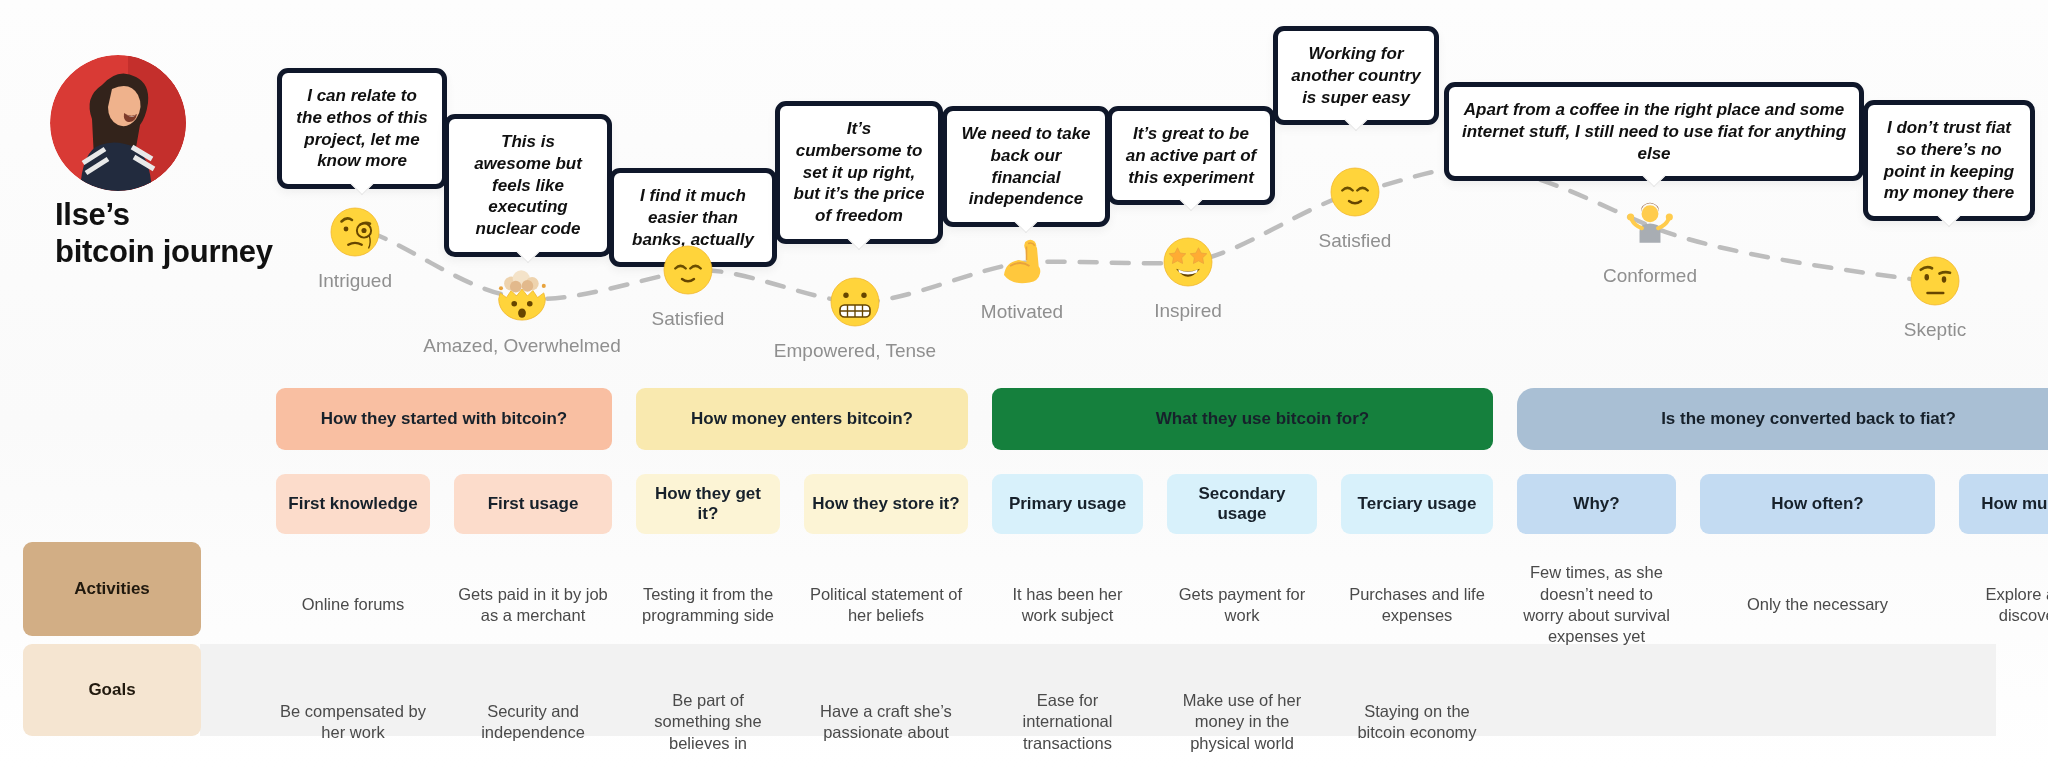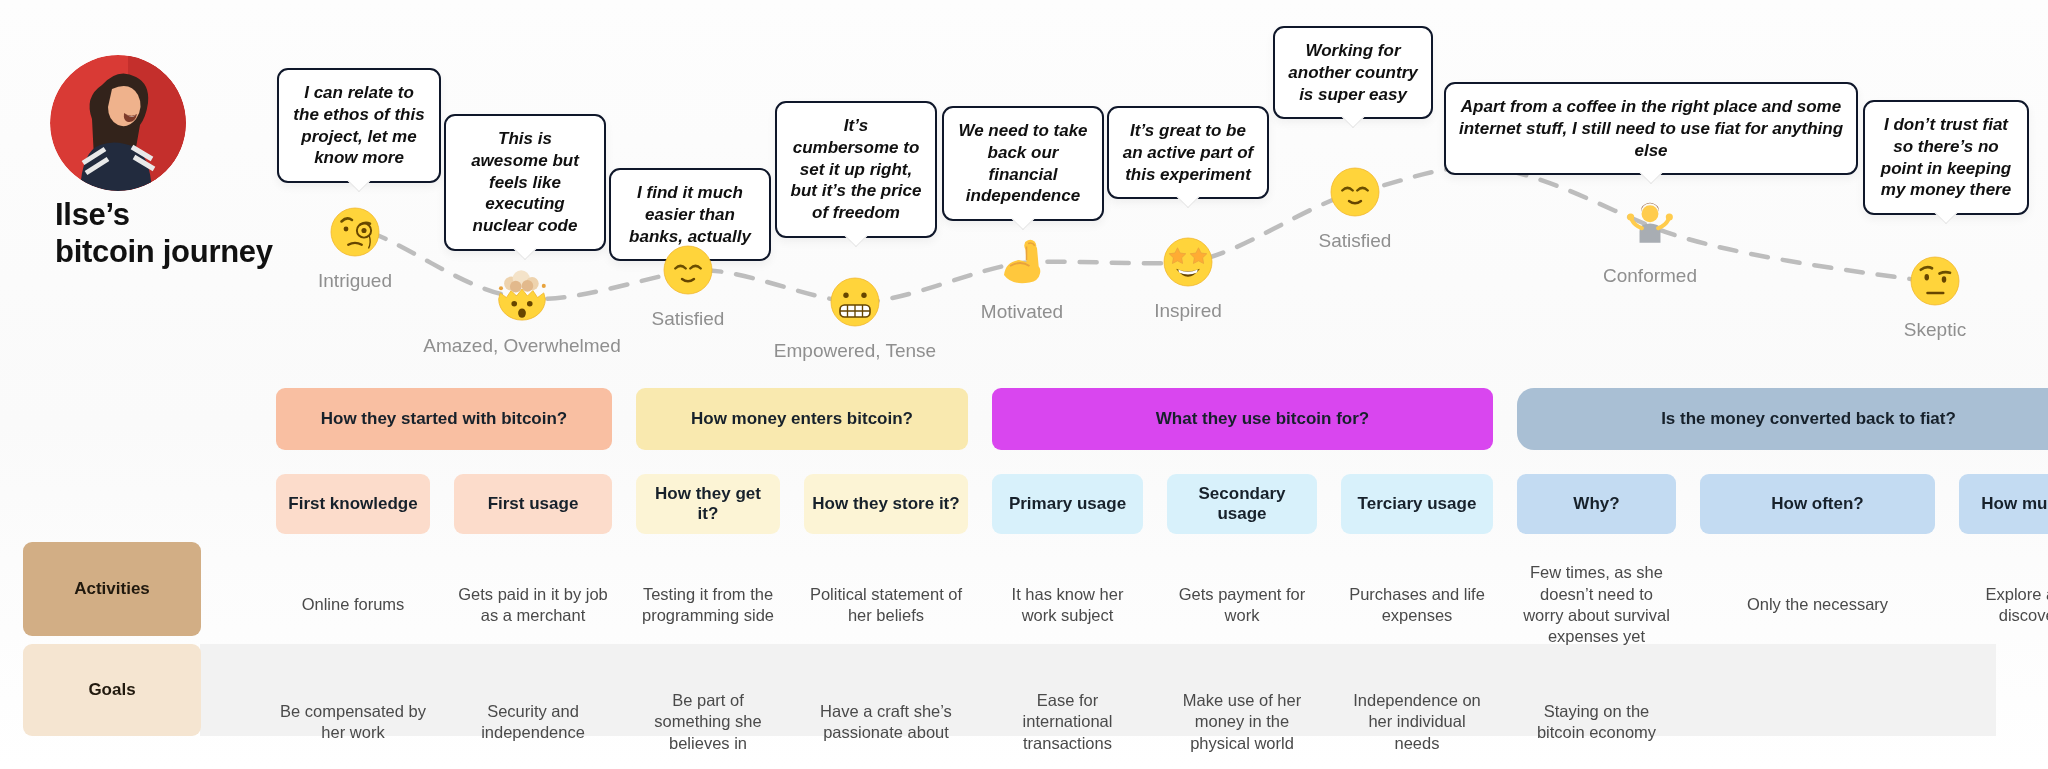--- a/index.html
+++ b/index.html
@@ -10,21 +10,21 @@
   }
   .abs{position:absolute;}
 
   
   .avatar{left:50px;top:55px;width:136px;height:136px;border-radius:50%;overflow:hidden;}
   .persona-title{left:55px;top:196px;font-size:31px;font-weight:700;line-height:1.2;letter-spacing:-.3px;color:#111;}
 
   
   #curve{left:0;top:0;width:2048px;height:769px;pointer-events:none;z-index:1;}
   .bubble{
-    background:#fff;border:2px solid #0f172a;border-radius:11px;
+    background:#fff;border:5px solid #0f172a;border-radius:11px;
     box-shadow:0 4px 10px rgba(0,0,0,.05);
     padding:12px 12px;text-align:center;
     font-style:italic;font-weight:600;font-size:17px;line-height:1.28;color:#101010;
     z-index:3;
   }
   .bubble:after{
     content:"";position:absolute;left:50%;bottom:-8px;width:15px;height:15px;
     transform:translateX(-50%) rotate(45deg);
     background:#fff;border-right:1px solid #e6e6e6;border-bottom:1px solid #e6e6e6;
   }
@@ -39,21 +39,21 @@
     grid-template-columns:154px 158px 144px 164px 151px 150px 152px 159px 235px 141px;
     grid-template-rows:62px 60px 94px 92px;
     gap:24px;
   }
   .phase,.subcol{
     border-radius:9px;display:flex;align-items:center;justify-content:center;
     font-weight:700;font-size:17px;color:#17212b;text-align:center;padding:0 8px;box-sizing:border-box;
   }
   .phase-0{background:#f9bfa2;grid-column:1/span 2;}
   .phase-1{background:#f9e9af;grid-column:3/span 2;}
-  .phase-2{background:#d946ef;grid-column:5/span 3;padding-left:48px;}
+  .phase-2{background:#15803d;grid-column:5/span 3;padding-left:48px;}
   .phase-3{background:#a9bfd4;grid-column:8/span 3;border-radius:17px;}
   .sub-a{background:#fcdccb;}
   .sub-b{background:#fcf4d5;}
   .sub-c{background:#d8f1fb;}
   .sub-d{background:#c3dbf2;}
   .cell{
     display:flex;align-items:center;justify-content:center;text-align:center;
     font-size:16.5px;line-height:1.3;color:#4a4a4a;padding:0 4px;box-sizing:border-box;
   }
   .rowlabel{
@@ -248,28 +248,27 @@
   <div class="subcol sub-c">Secondary usage</div>
   <div class="subcol sub-c">Terciary usage</div>
   <div class="subcol sub-d">Why?</div>
   <div class="subcol sub-d">How often?</div>
   <div class="subcol sub-d">How much?</div>
 
   <div class="cell">Online forums</div>
   <div class="cell">Gets paid in it by job as a merchant</div>
   <div class="cell">Testing it from the programming side</div>
   <div class="cell">Political statement of her beliefs</div>
-  <div class="cell">It has know her work subject</div>
+  <div class="cell">It has been her work subject</div>
   <div class="cell">Gets payment for work</div>
   <div class="cell">Purchases and life expenses</div>
   <div class="cell">Few times, as she doesn’t need to worry about survival expenses yet</div>
   <div class="cell">Only the necessary</div>
 
   <div class="cell">Explore and discover</div>
   <div class="cell">Be compensated by her work</div>
   <div class="cell">Security and independence</div>
   <div class="cell">Be part of something she believes in</div>
   <div class="cell">Have a craft she’s passionate about</div>
   <div class="cell">Ease for international transactions</div>
   <div class="cell">Make use of her money in the physical world</div>
-  <div class="cell">Independence on her individual needs</div>
   <div class="cell">Staying on the bitcoin economy</div>
 </div>
 
 </body></html>

